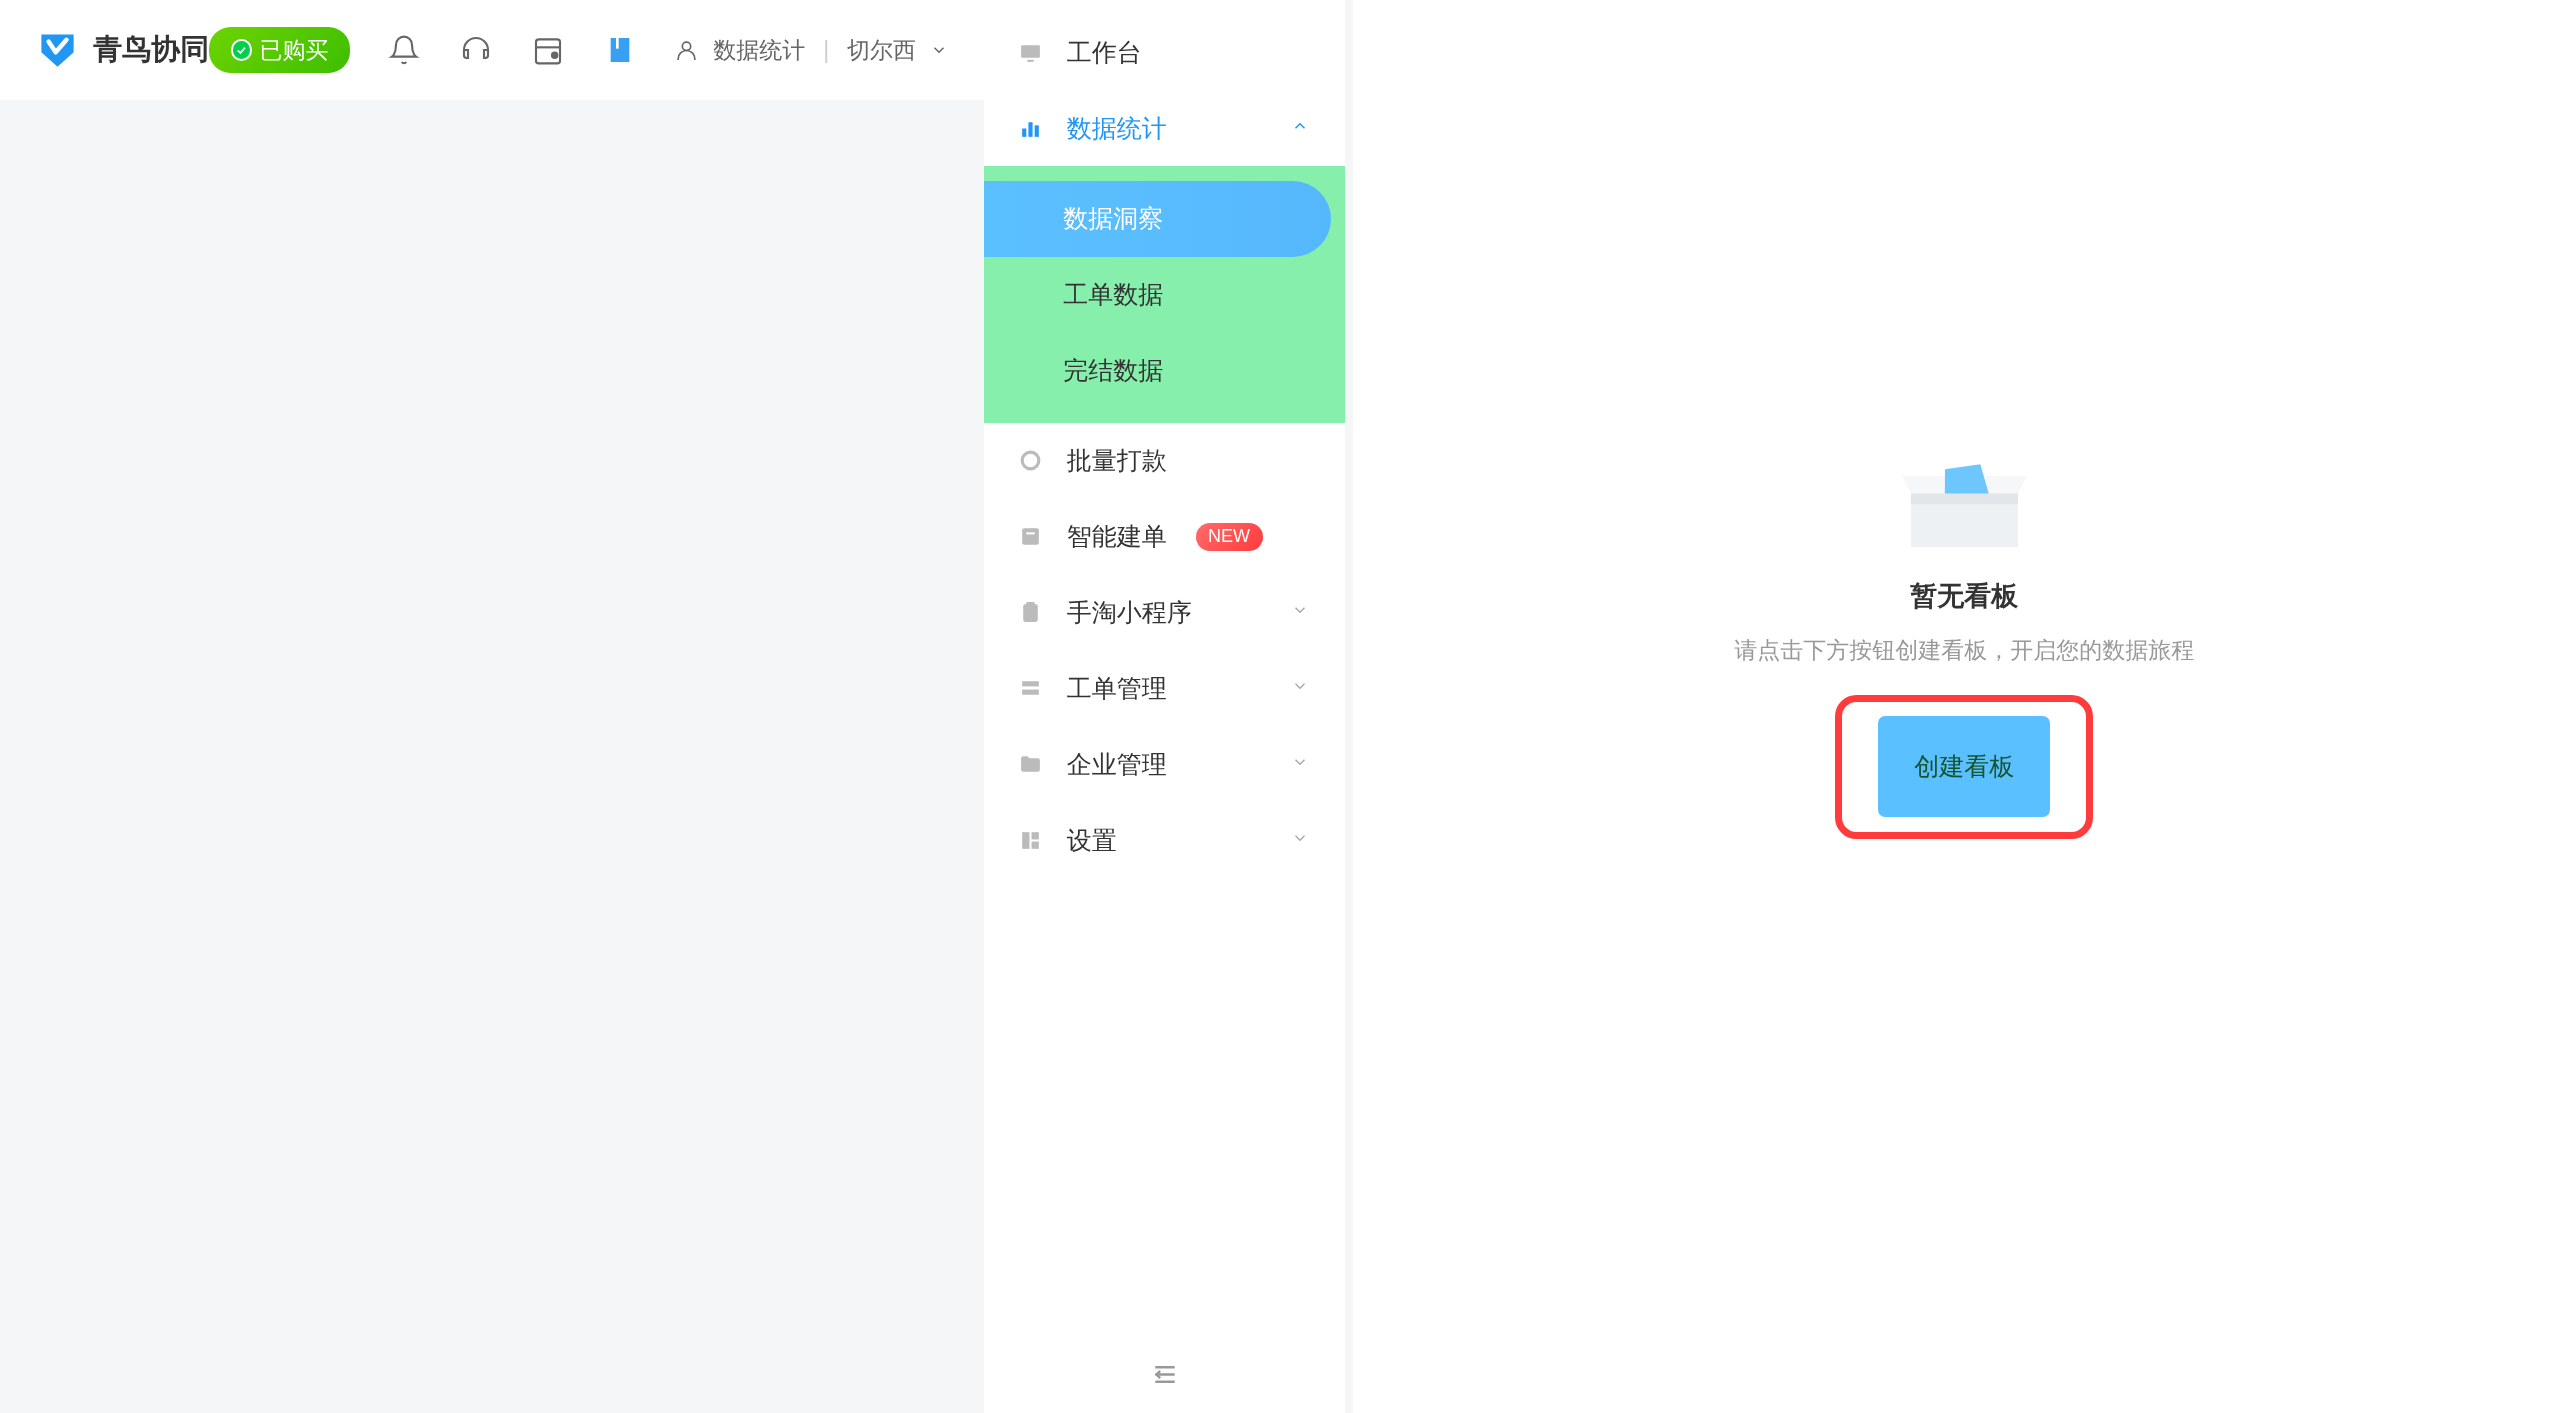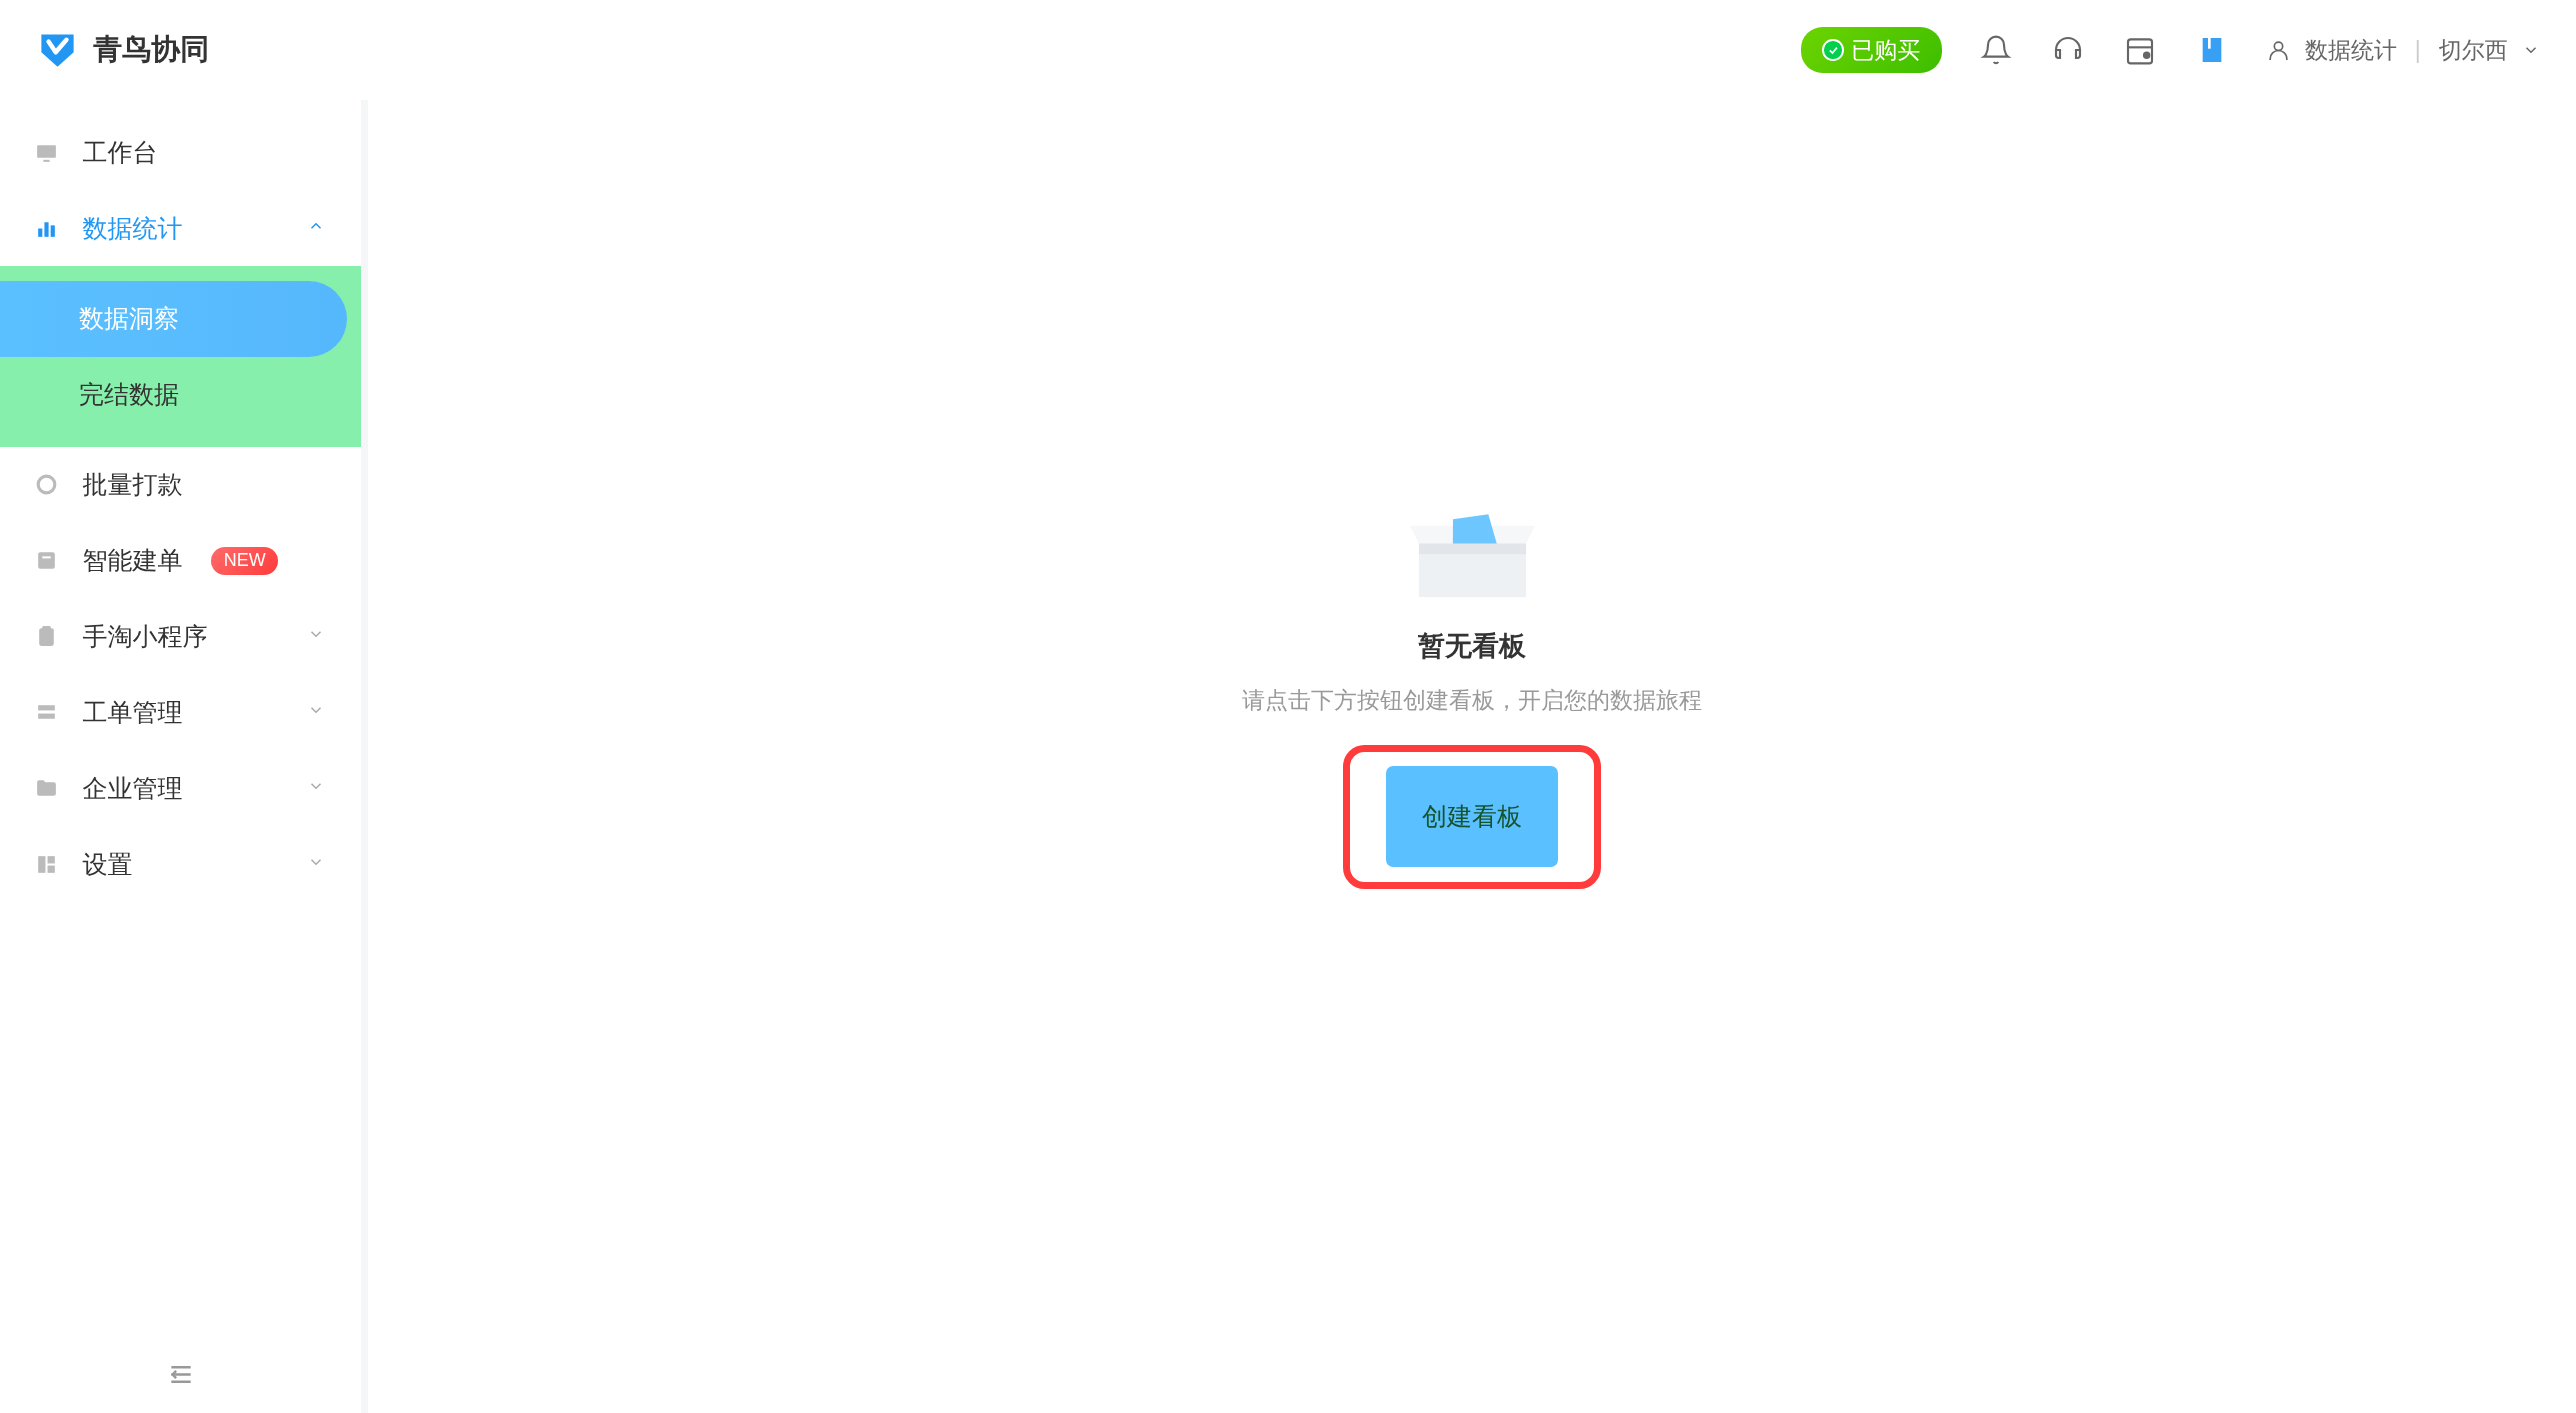--- a/index.html
+++ b/index.html
@@ -12,21 +12,20 @@
       font-family: -apple-system, BlinkMacSystemFont, "PingFang SC", "Microsoft YaHei", sans-serif;
       background: #f5f6f7;
       width: 2576px;
       height: 1413px;
       overflow: hidden;
       transform-origin: top left;
     }
     
     .app-container {
       display: flex;
-      flex-direction: column;
       height: 100%;
     }
     
     
     .header {
       height: 100px;
       background: #ffffff;
       display: flex;
       align-items: center;
       justify-content: space-between;
@@ -428,20 +427,23 @@
         <span class="nav-chevron">
           <svg width="18" height="18" viewBox="0 0 24 24" fill="none" stroke="currentColor" stroke-width="2">
               <path d="M6 15l6-6 6 6"></path>
             </svg>
         </span>
       </div>
 
       <div class="sub-nav">
         <div class="sub-nav-item active">
           <span>数据洞察</span>
+        </div>
+        <div class="sub-nav-item">
+          <span>工单数据</span>
         </div>
         <div class="sub-nav-item">
           <span>完结数据</span>
         </div>
       </div>
 
       <div class="nav-item">
         <span class="nav-item-icon">
           <svg width="25" height="25" viewBox="0 0 24 24" fill="none" stroke="currentColor" stroke-width="3">
               <circle cx="12" cy="12" r="8"></circle>

